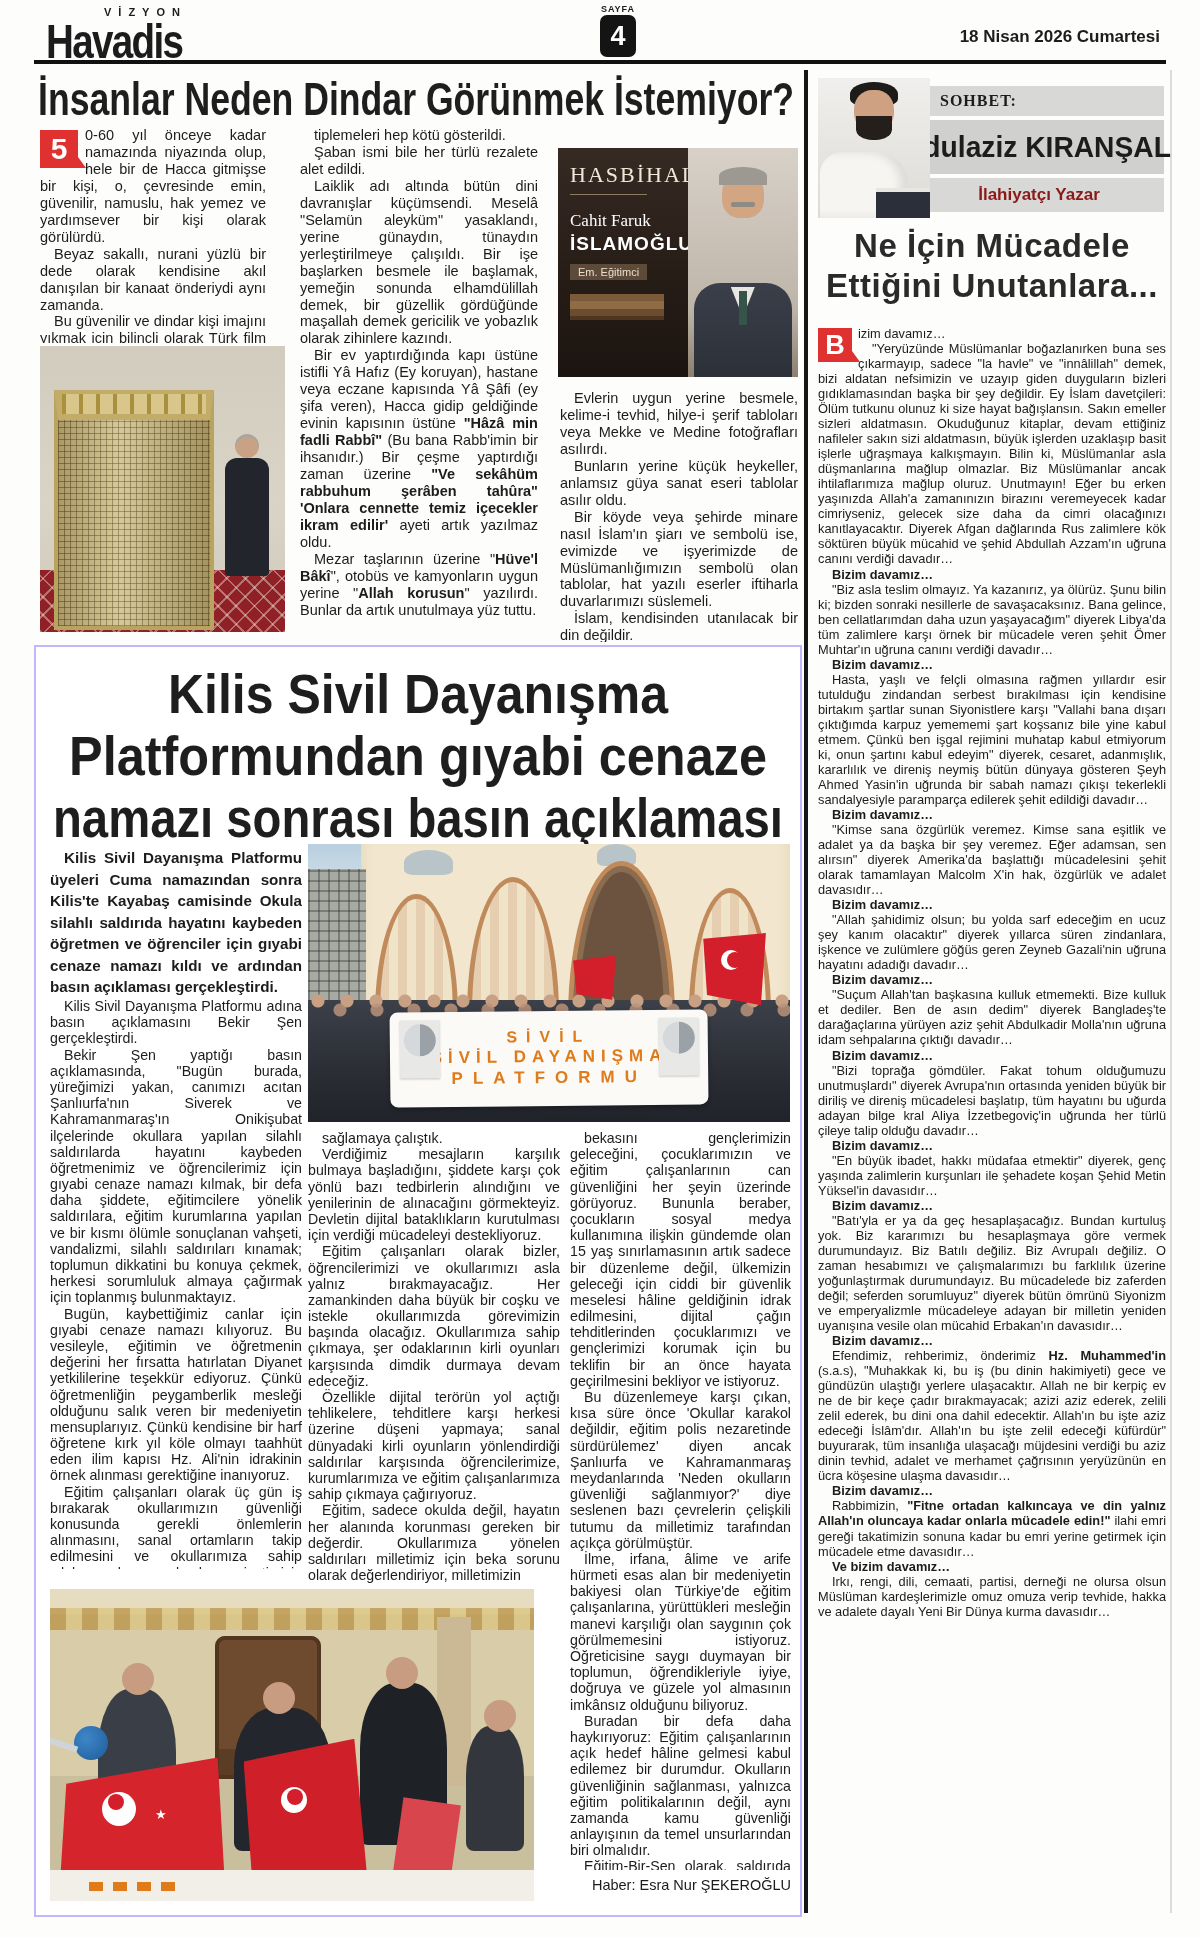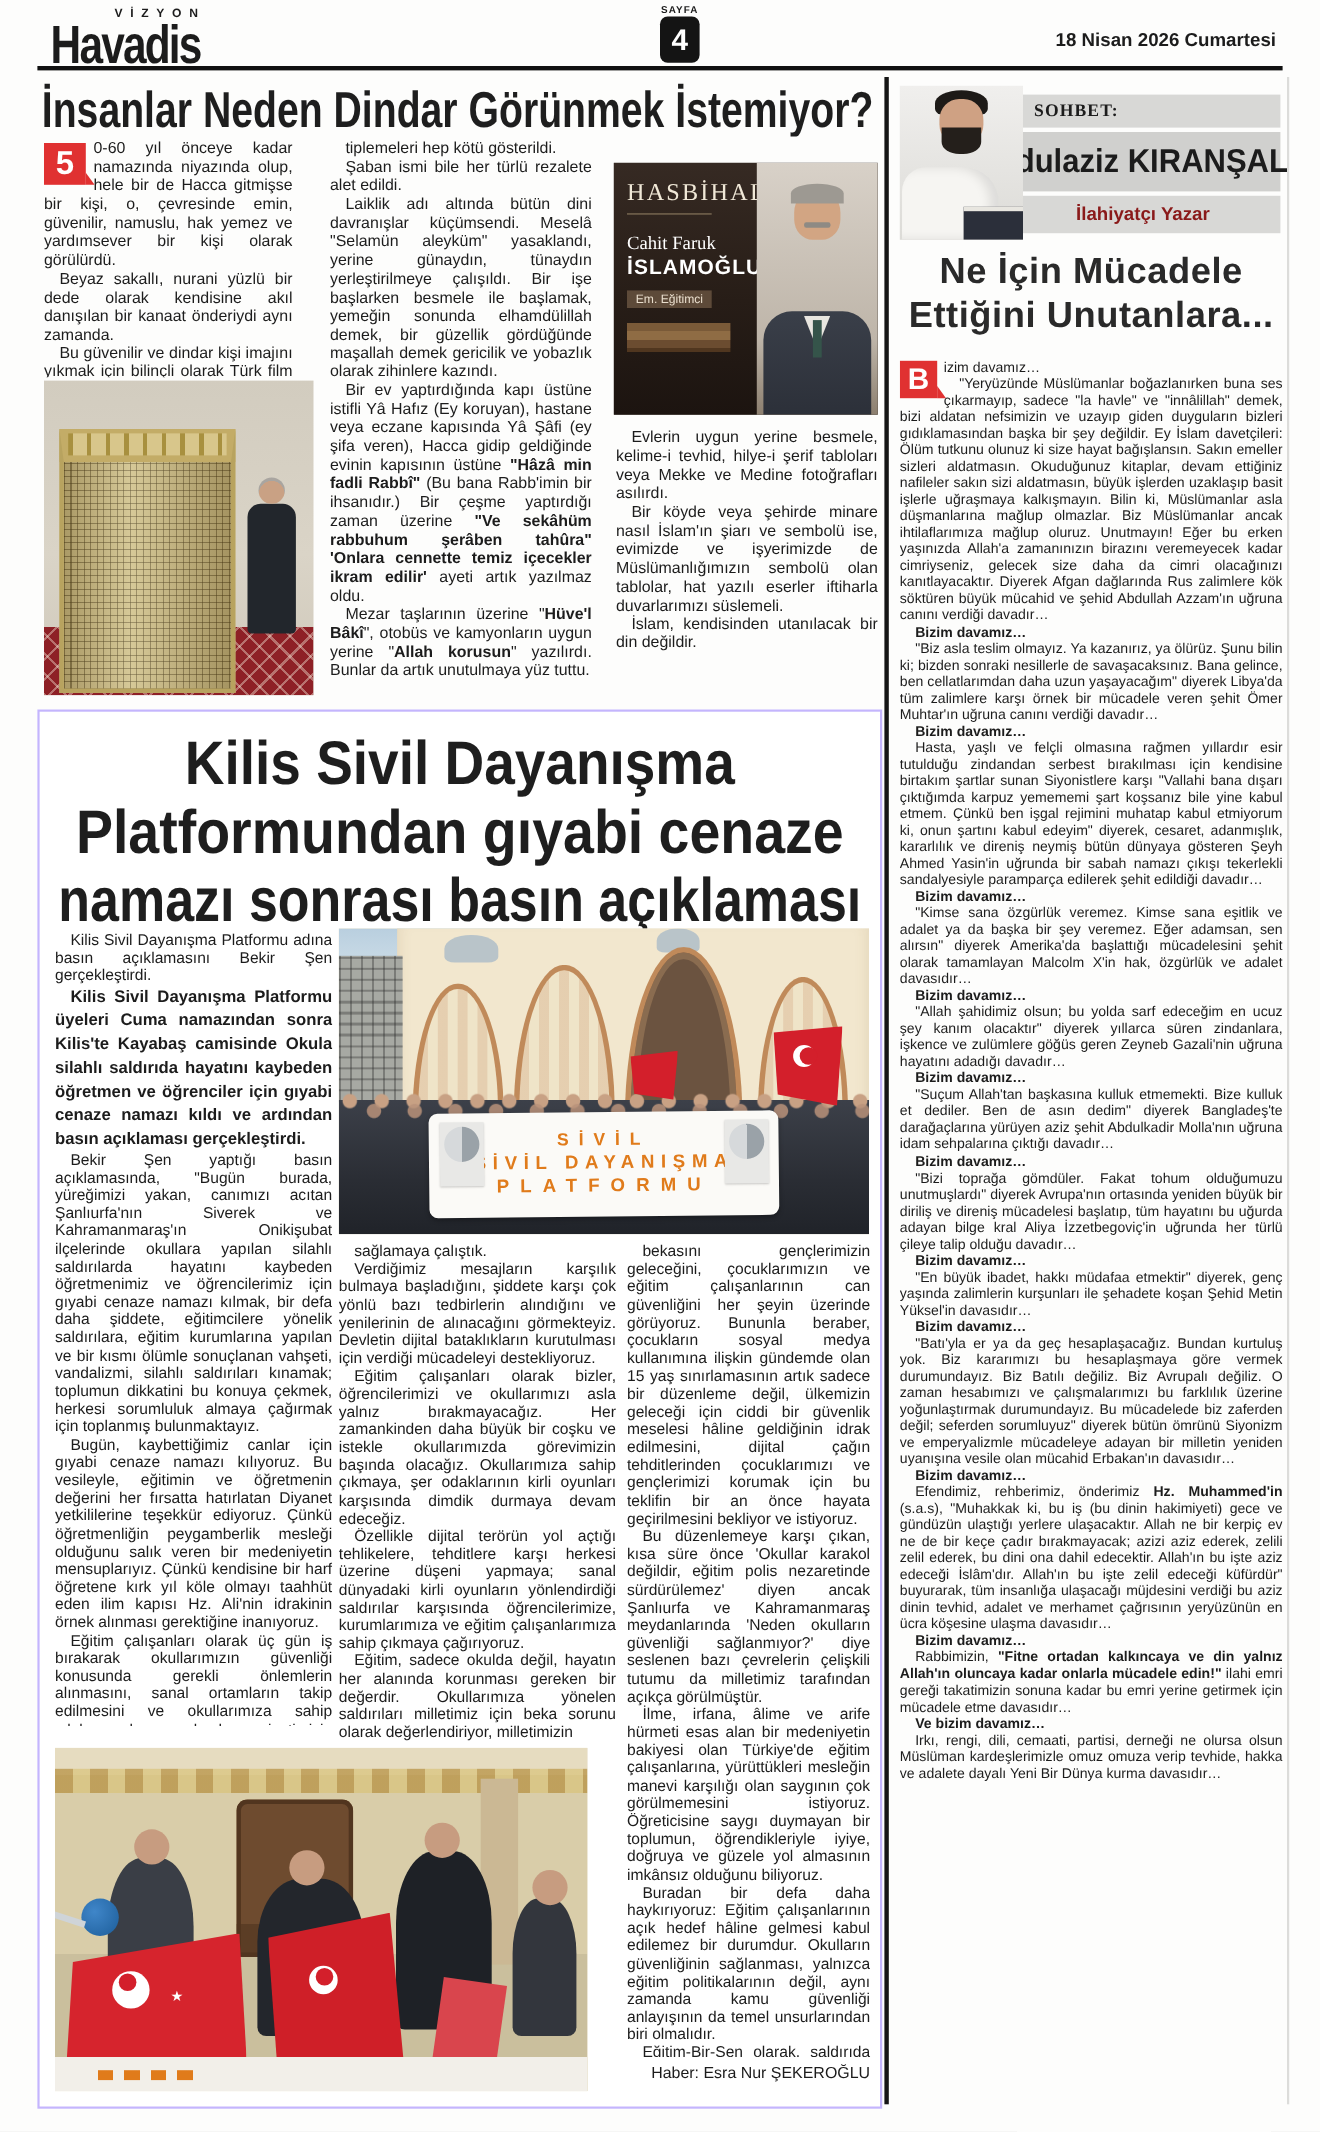--- a/index.html
+++ b/index.html
@@ -186,35 +186,36 @@
       <div class="bp-books"></div>
     </div>
     <div class="bp-right">
       <div class="abs bp-head"></div>
       <div class="abs bp-body"></div>
     </div>
   </div>
 
   <div class="abs body-col" style="left:560px;top:390px;width:238px;height:252px;">
       <p class="para">Evlerin uygun yerine besmele, kelime-i tevhid, hilye-i şerif tabloları veya Mekke ve Medine fotoğrafları asılırdı.</p>
+      <p class="para">Bunların yerine küçük heykeller, anlamsız güya sanat eseri tablolar asılır oldu.</p>
       <p class="para">Bir köyde veya şehirde minare nasıl İslam'ın şiarı ve sembolü ise, evimizde ve işyerimizde de Müslümanlığımızın sembolü olan tablolar, hat yazılı eserler iftiharla duvarlarımızı süslemeli.</p>
       <p class="para">İslam, kendisinden utanılacak bir din değildir.</p>
     </div>
 
   <div class="abs kbox" style="left:34px;top:645px;width:764px;height:1268px;">
 
     <svg class="abs h-svg" style="left:6px;top:8px;" width="752" height="192">
       <text x="376" y="58" font-size="56" text-anchor="middle" textLength="500" lengthAdjust="spacingAndGlyphs">Kilis Sivil Dayanışma</text>
       <text x="376" y="120" font-size="56" text-anchor="middle" textLength="698" lengthAdjust="spacingAndGlyphs">Platformundan gıyabi cenaze</text>
       <text x="376" y="182" font-size="56" text-anchor="middle" textLength="730" lengthAdjust="spacingAndGlyphs">namazı sonrası basın açıklaması</text>
     </svg>
 
     <div class="abs kcol" style="left:14px;top:200px;width:252px;height:722px;">
+        <p class="para lead">Kilis Sivil Dayanışma Platformu üyeleri Cuma namazından sonra Kilis'te Kayabaş camisinde Okula silahlı saldırıda hayatını kaybeden öğretmen ve öğrenciler için gıyabi cenaze namazı kıldı ve ardından basın açıklaması gerçekleştirdi.</p>
         <p class="para">Kilis Sivil Dayanışma Platformu adına basın açıklamasını Bekir Şen gerçekleştirdi.</p>
-        <p class="para lead">Kilis Sivil Dayanışma Platformu üyeleri Cuma namazından sonra Kilis'te Kayabaş camisinde Okula silahlı saldırıda hayatını kaybeden öğretmen ve öğrenciler için gıyabi cenaze namazı kıldı ve ardından basın açıklaması gerçekleştirdi.</p>
         <p class="para">Bekir Şen yaptığı basın açıklamasında, "Bugün burada, yüreğimizi yakan, canımızı acıtan Şanlıurfa'nın Siverek ve Kahramanmaraş'ın Onikişubat ilçelerinde okullara yapılan silahlı saldırılarda hayatını kaybeden öğretmenimiz ve öğrencilerimiz için gıyabi cenaze namazı kılmak, bir defa daha şiddete, eğitimcilere yönelik saldırılara, eğitim kurumlarına yapılan ve bir kısmı ölümle sonuçlanan vahşeti, vandalizmi, silahlı saldırıları kınamak; toplumun dikkatini bu konuya çekmek, herkesi sorumluluk almaya çağırmak için toplanmış bulunmaktayız.</p>
         <p class="para">Bugün, kaybettiğimiz canlar için gıyabi cenaze namazı kılıyoruz. Bu vesileyle, eğitimin ve öğretmenin değerini her fırsatta hatırlatan Diyanet yetkililerine teşekkür ediyoruz. Çünkü öğretmenliğin peygamberlik mesleği olduğunu salık veren bir medeniyetin mensuplarıyız. Çünkü kendisine bir harf öğretene kırk yıl köle olmayı taahhüt eden ilim kapısı Hz. Ali'nin idrakinin örnek alınması gerektiğine inanıyoruz.</p>
         <p class="para">Eğitim çalışanları olarak üç gün iş bırakarak okullarımızın güvenliği konusunda gerekli önlemlerin alınmasını, sanal ortamların takip edilmesini ve okullarımıza sahip çıkılması konusunda hassasiyetimizin işitilmesini</p>
       </div>
 
     <div class="abs crowd-photo" style="left:272px;top:197px;width:482px;height:278px;">
       <div class="abs cp-sky"></div>
       <div class="abs cp-mosque"></div>
       <div class="abs cp-building"></div>
       <div class="abs cp-dome" style="left:20%;top:2%;width:10%;height:9%;"></div>

